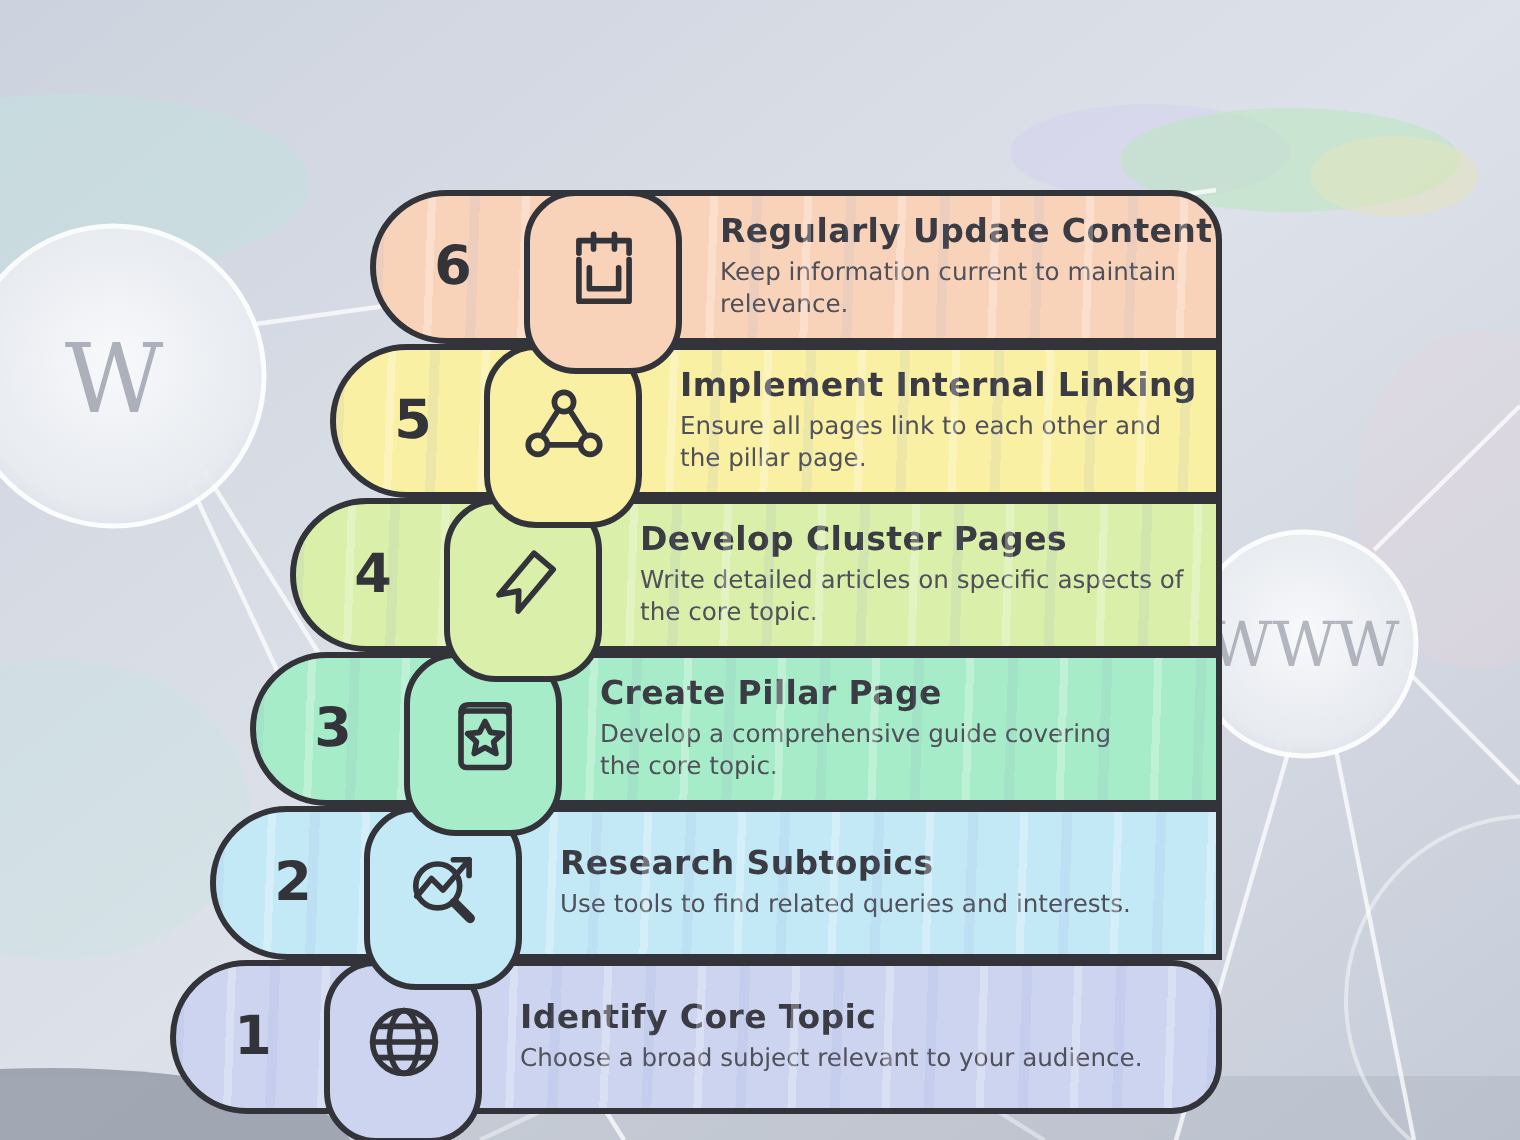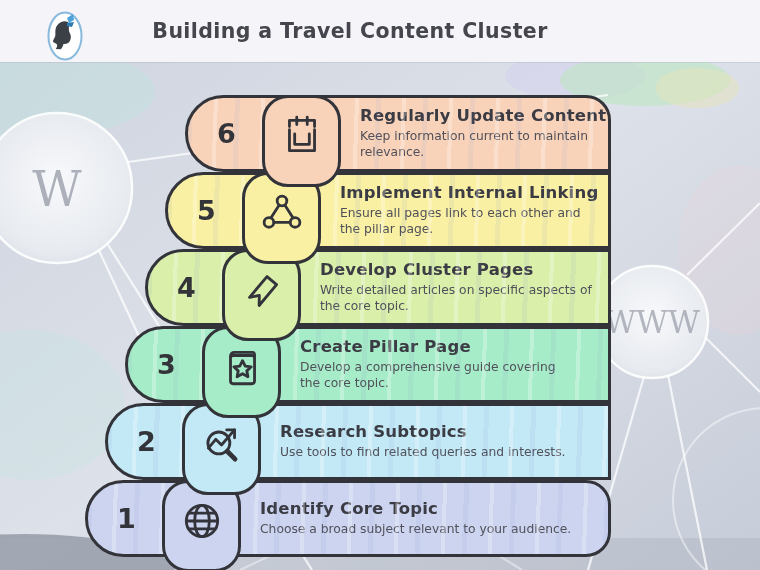--- a/index.html
+++ b/index.html
@@ -106,29 +106,20 @@
       <circle cx="57" cy="188" r="75" fill="url(#nodeGrad)" stroke="#ffffff" stroke-width="2.5" opacity=".92"></circle>
       <text x="57" y="206" text-anchor="middle" font-family="'DejaVu Serif','Liberation Serif',serif" font-size="48" fill="#878c99" opacity=".65">W</text>
     </g>
     <g>
       <circle cx="652" cy="322" r="56" fill="url(#nodeGrad)" stroke="#ffffff" stroke-width="2.5" opacity=".92"></circle>
       <text x="652" y="333" text-anchor="middle" font-family="'DejaVu Serif','Liberation Serif',serif" font-size="31" fill="#878c99" opacity=".6">WWW</text>
     </g>
     <circle cx="765" cy="500" r="92" fill="none" stroke="#ffffff" stroke-width="2" opacity=".45"></circle>
   </svg>
 
-  <div class="header">
-    <svg class="logo" viewBox="0 0 36 50">
-      <ellipse cx="18" cy="25" rx="16.5" ry="23.5" fill="#ffffff" stroke="#87b9dc" stroke-width="2"></ellipse>
-      <path d="M21 11c-6-2.5-11.5 2-12.5 7.5-.6 3.4.6 5.4-.8 8-.9 1.8-2 2.8-1.6 4.1.6 1.8 3 1.2 3.8 2.9.6 1.3.1 2.6-1.2 4.6l5.2.2c1.6-2.6 2.4-3.5 2.5-5.3 3.4.3 6-1.2 6.9-3.9 1.2-3.6.4-5.3-.9-7.9-1.3-2.7.5-8-1.4-10.2z" fill="#3b4046"></path>
-      <path d="M20 7l6-4 1 6-5 3z" fill="#4da3d8"></path>
-      <path d="M20 12l7-1-2 5-5-1z" fill="#2b7db3"></path>
-    </svg>
-    <div class="page-title">Building a Travel Content Cluster</div>
-  </div>
 
   <div class="row row-6 w6" style="background-color: rgb(249, 211, 185);">
     <div class="bubble">6</div>
     <div class="capsule" style="background-color: rgb(249, 211, 185);">
       <svg viewBox="0 0 44 44">
         <g class="icon-stroke">
           <path d="M10 13 V7 H34 V13"></path>
           <path d="M17 4 V11 M27 4 V11"></path>
           <path d="M10 16 V36 H34 V16"></path>
           <path d="M15 20 V30 H29 V20"></path>

